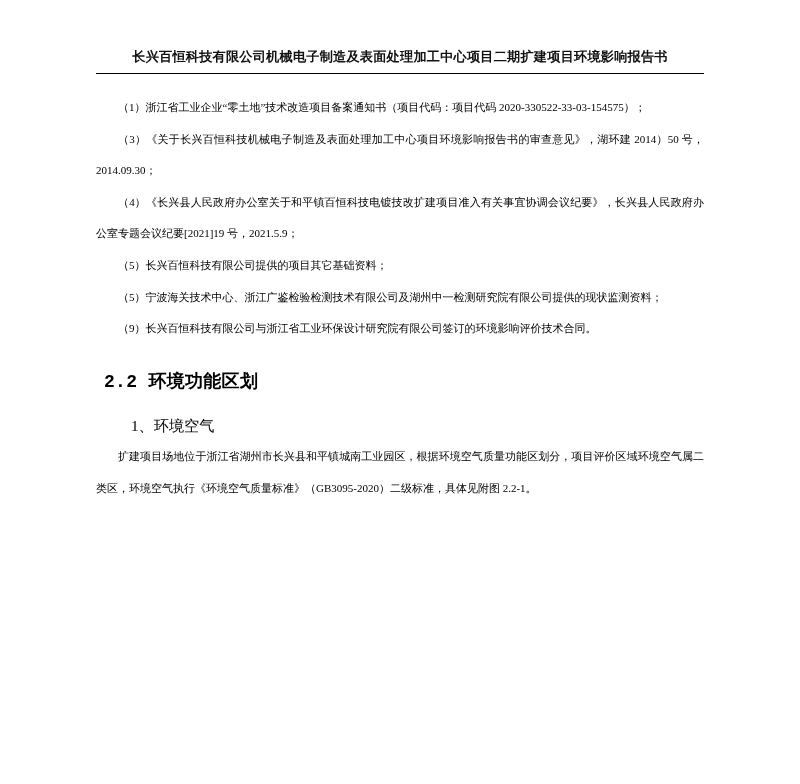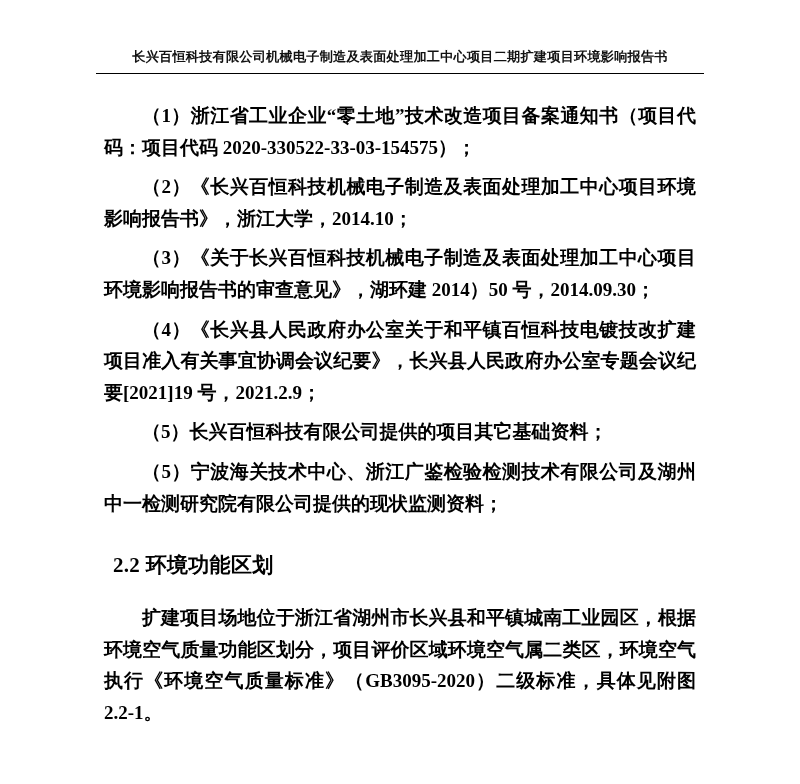--- a/index.html
+++ b/index.html
@@ -36,63 +36,63 @@
     padding-bottom: 7px;
     border-bottom: 1.2px solid #000000;
   }
   .content {
     position: absolute;
     top: 92px;
     left: 96px;
     width: 608px;
   }
   p.para {
-    margin: 8px;
-    font-size: 19px;
+    margin: 0;
+    font-size: 11px;
     line-height: 31.6px;
     text-align: justify;
     text-justify: inter-ideograph;
     text-indent: 2em;
     color: #000;
     font-family: "Liberation Serif", "DejaVu Serif", serif;
-    font-weight: bold;
   }
   h2.section {
-    margin: 17px;
+    margin: 8px;
     padding-top: 14px;
     padding-bottom: 4px;
-    font-size: 21px;
+    font-size: 18px;
     line-height: 31px;
     font-weight: bold;
     text-indent: 0;
-    font-family: Liberation Serif, serif;
+    font-family: Liberation Mono, monospace;
     letter-spacing: 0.3px;
   }
   p.subitem {
     margin: 0;
     font-size: 15.2px;
     line-height: 31.6px;
     text-indent: 2.3em;
     font-family: "Liberation Serif", "DejaVu Serif", serif;
   }
 </style>
 </head>
 <body>
 
 <div class="page">
 
   <div class="header">长兴百恒科技有限公司机械电子制造及表面处理加工中心项目二期扩建项目环境影响报告书</div>
 
   <div class="content">
     <p class="para">（1）浙江省工业企业“零土地”技术改造项目备案通知书（项目代码：项目代码 2020-330522-33-03-154575）；</p>
-    <p class="para">（2）《长兴百恒科技机械电子制造及表面处理加工中心项目环境影响报告书》，浙江大学，2014.10；</p>
     <p class="para">（3）《关于长兴百恒科技机械电子制造及表面处理加工中心项目环境影响报告书的审查意见》，湖环建 2014）50 号，2014.09.30；</p>
-    <p class="para">（4）《长兴县人民政府办公室关于和平镇百恒科技电镀技改扩建项目准入有关事宜协调会议纪要》，长兴县人民政府办公室专题会议纪要[2021]19 号，2021.2.9；</p>
+    <p class="para">（4）《长兴县人民政府办公室关于和平镇百恒科技电镀技改扩建项目准入有关事宜协调会议纪要》，长兴县人民政府办公室专题会议纪要[2021]19 号，2021.5.9；</p>
     <p class="para">（5）长兴百恒科技有限公司提供的项目其它基础资料；</p>
     <p class="para">（5）宁波海关技术中心、浙江广鉴检验检测技术有限公司及湖州中一检测研究院有限公司提供的现状监测资料；</p>
+    <p class="para">（9）长兴百恒科技有限公司与浙江省工业环保设计研究院有限公司签订的环境影响评价技术合同。</p>
 
     <h2 class="section">2.2 环境功能区划</h2>
 
+    <p class="subitem">1、环境空气</p>
 
     <p class="para">扩建项目场地位于浙江省湖州市长兴县和平镇城南工业园区，根据环境空气质量功能区划分，项目评价区域环境空气属二类区，环境空气执行《环境空气质量标准》（GB3095-2020）二级标准，具体见附图 2.2-1。</p>
   </div>
 
 </div>
 
 </body></html>

